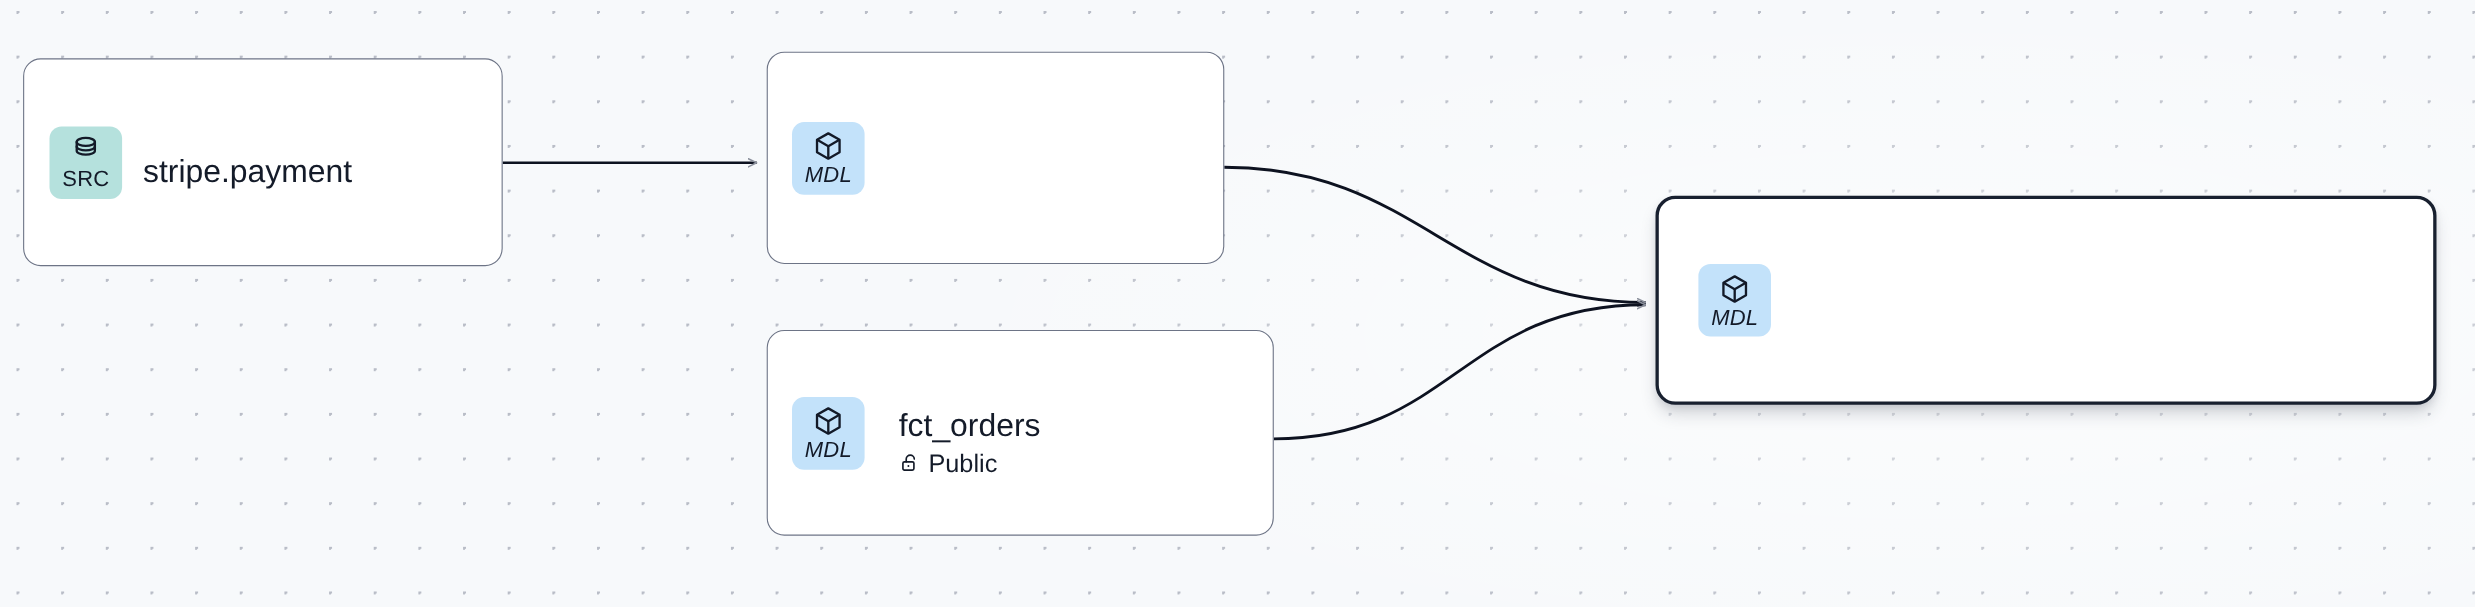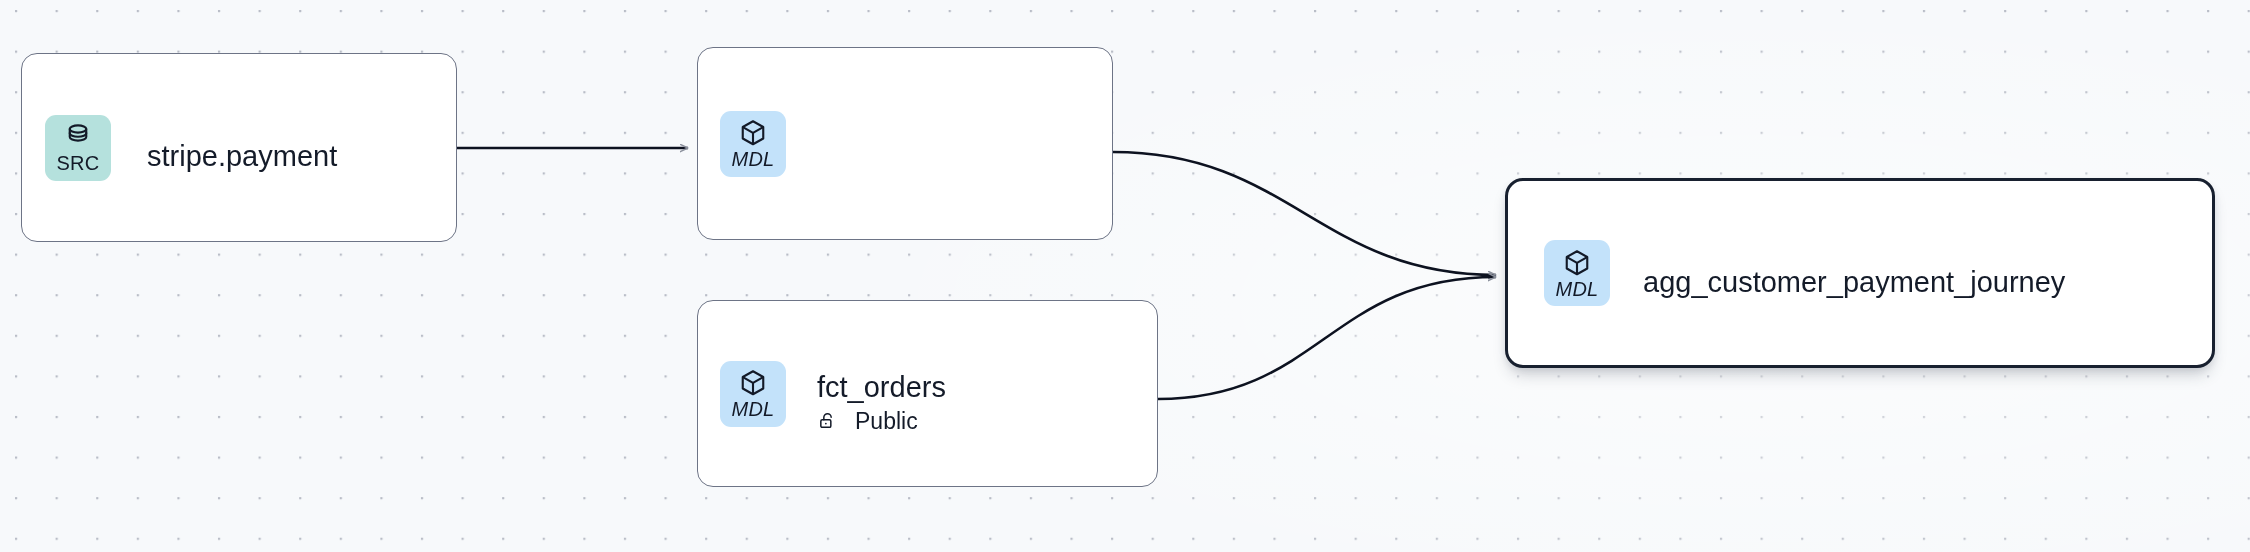--- a/index.html
+++ b/index.html
@@ -97,34 +97,34 @@
     font-size: 29px;
     line-height: 34px;
     color: #141b29;
     white-space: nowrap;
     font-family: "Liberation Sans", sans-serif;
   }
 
   .node-sub {
     display: flex;
     align-items: center;
-    gap: 18px;
+    gap: 7px;
     font-size: 23px;
     line-height: 28px;
     color: #141b29;
     margin-top: 3px;
     white-space: nowrap;
     font-family: "Liberation Sans", sans-serif;
   }
   .node-sub svg { display: block; flex: 0 0 auto; }
 
   
   #node-stripe-payment {
     left: 21px;  top: 53px;  width: 436px; height: 189px;
-    padding-left: 23px; gap: 36px;
+    padding-left: 23px; gap: 19px;
   }
   #node-stg-payments {
     left: 697px; top: 47px;  width: 416px; height: 193px;
     padding-left: 22px; gap: 31px;
   }
   #node-fct-orders {
     left: 697px; top: 300px; width: 461px; height: 187px;
     padding-left: 22px; gap: 31px;
   }
   #node-agg-customer-payment-journey {
@@ -200,18 +200,15 @@
 
   <div class="node selected" id="node-agg-customer-payment-journey">
     <div class="badge mdl">
       <svg width="30" height="30" viewBox="0 0 24 24" fill="none">
         <path d="M12 2.6 L20.2 7.2 L20.2 16.4 L12 21 L3.8 16.4 L3.8 7.2 Z" stroke="#131a28" stroke-width="1.7" stroke-linejoin="round"></path>
         <path d="M3.9 7.3 L12 11.9 L20.1 7.3" stroke="#131a28" stroke-width="1.7" stroke-linejoin="round"></path>
         <path d="M12 11.9 L12 21" stroke="#131a28" stroke-width="1.7"></path>
       </svg>
       <span class="badge-label">MDL</span>
     </div>
-    <div class="node-body">
-      <span class="node-title">agg_customer_payment_journey</span>
-    </div>
   </div>
 
 </div>
 
 </body></html>

